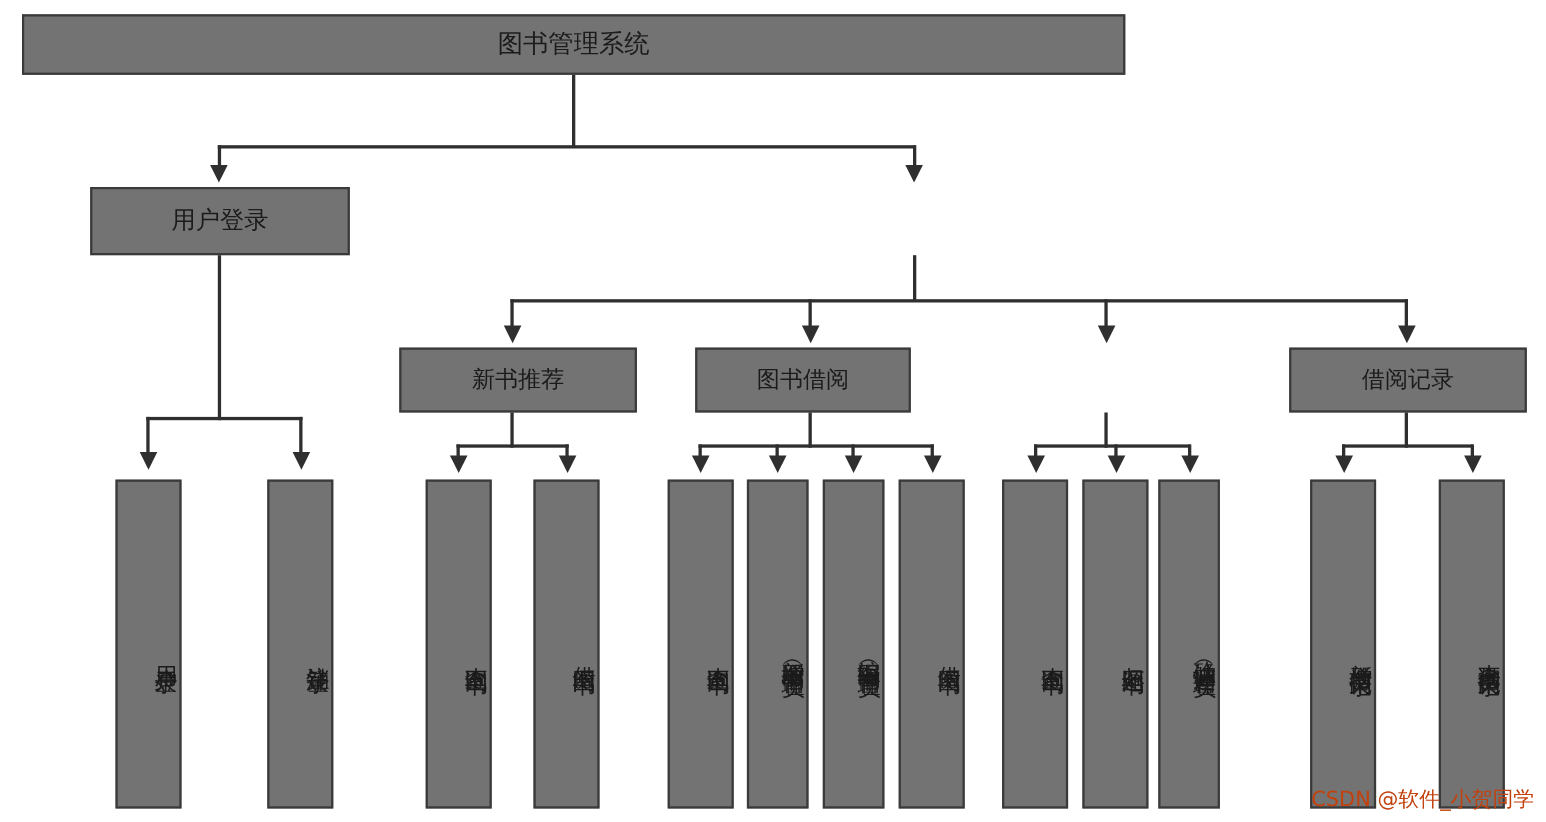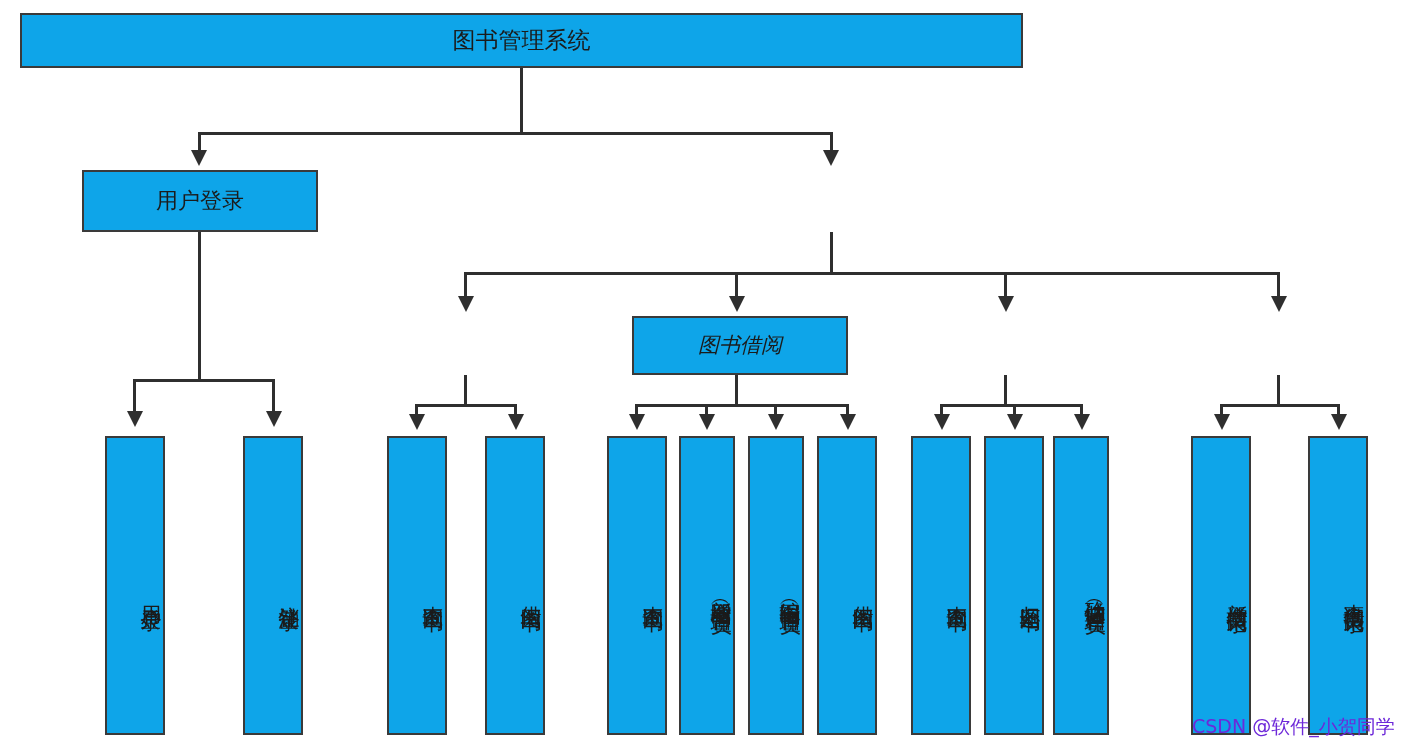--- a/index.html
+++ b/index.html
@@ -11,21 +11,21 @@
     position:relative;
     width:1405px;
     height:747px;
     background:#ffffff;
     overflow:hidden;
   }
   
   .box{
     position:absolute;
     box-sizing:border-box;
-    background:#0ea5e9;
+    background:#737373;
     border:2px solid #3a3a3a;
     display:flex;
     align-items:center;
     justify-content:center;
     color:#1b1b1b;
     line-height:1.22;
     text-align:center;
   }
   .box.root{font-size:23px;}
   .box.lvl2{font-size:22px;}
@@ -51,21 +51,21 @@
   .arrow{
     position:absolute;
     width:0;height:0;
     border-left:8px solid transparent;
     border-right:8px solid transparent;
     border-top:16px solid #2f2f2f;
   }
   
   .watermark{
     position:absolute;
-    color:#6d28d9;
+    color:#c2410c;
     font-size:19px;
     white-space:nowrap;
     user-select:none;
   }
 </style>
 </head>
 <body>
 
 <div id="canvas">
 
@@ -91,21 +91,23 @@
   <div class="hline" style="left:464px;top:272px;width:816px;"></div>
   <div class="vline" style="left:464px;top:272px;height:26px;"></div>
   <div class="arrow" style="left:458px;top:296px;"></div>
   <div class="vline" style="left:735px;top:272px;height:26px;"></div>
   <div class="arrow" style="left:729px;top:296px;"></div>
   <div class="vline" style="left:1004px;top:272px;height:26px;"></div>
   <div class="arrow" style="left:998px;top:296px;"></div>
   <div class="vline" style="left:1277px;top:272px;height:26px;"></div>
   <div class="arrow" style="left:1271px;top:296px;"></div>
 
-  <div class="box lvl3" id="lvl3-1" style="left: 632px; top: 316px; width: 216px; height: 59px; font-style: italic;">图书借阅</div>
+  <div class="box lvl3" id="lvl3-0" style="left: 363px; top: 316px; width: 216px; height: 59px;">新书推荐</div>
+  <div class="box lvl3" id="lvl3-1" style="left: 632px; top: 316px; width: 196px; height: 59px;">图书借阅</div>
+  <div class="box lvl3" id="lvl3-3" style="left: 1172px; top: 316px; width: 216px; height: 59px;">借阅记录</div>
 
   <div class="vline" style="left:464px;top:375px;height:32px;"></div>
   <div class="hline" style="left:415px;top:404px;width:102px;"></div>
   <div class="vline" style="left:415px;top:404px;height:12px;"></div>
   <div class="arrow" style="left:409px;top:414px;"></div>
   <div class="vline" style="left:514px;top:404px;height:12px;"></div>
   <div class="arrow" style="left:508px;top:414px;"></div>
 
   <div class="vline" style="left:735px;top:375px;height:32px;"></div>
   <div class="hline" style="left:635px;top:404px;width:214px;"></div>

